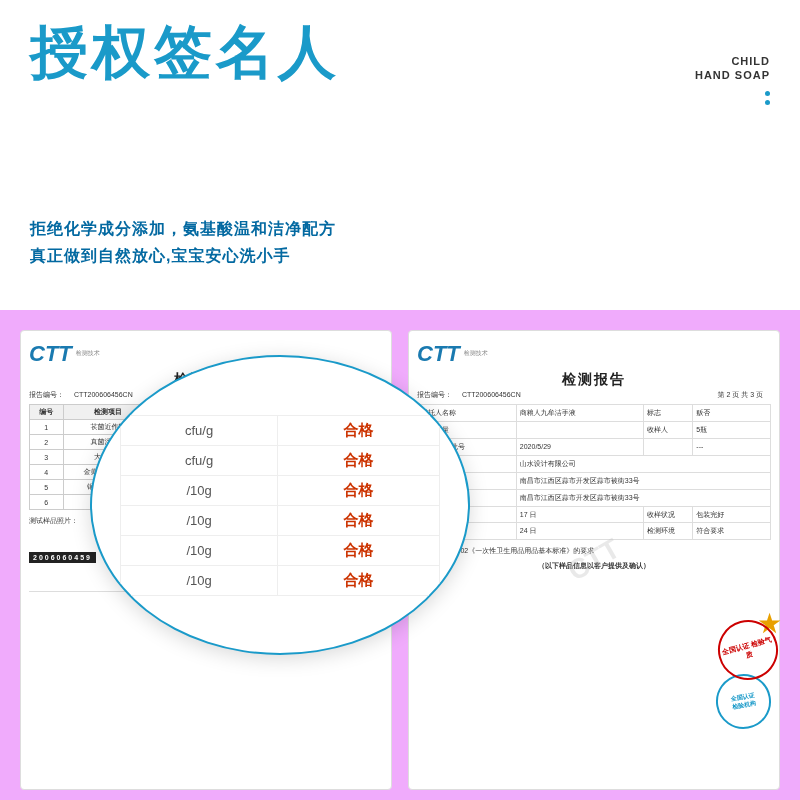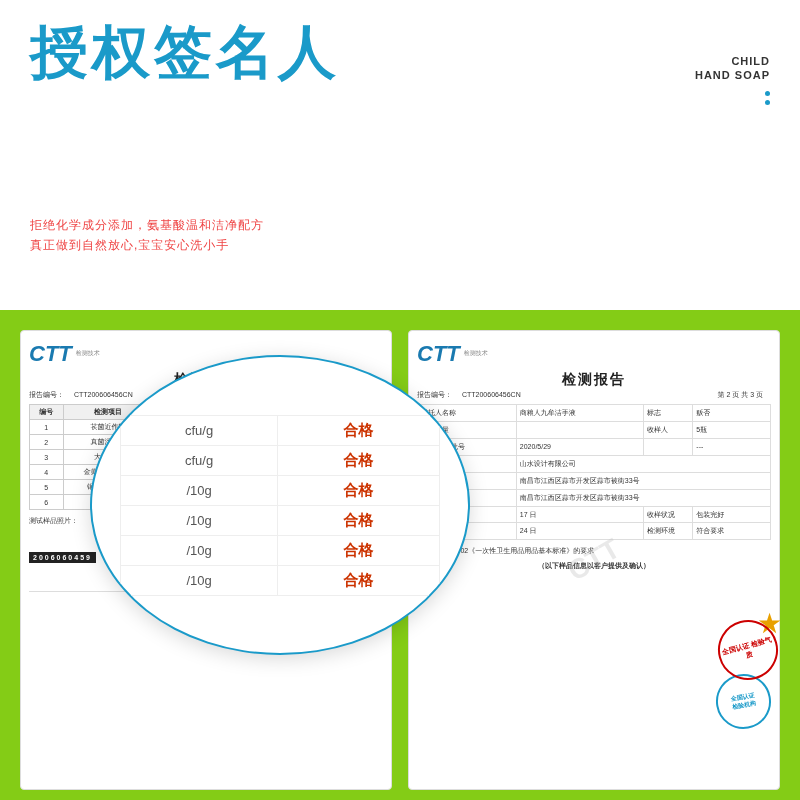--- a/index.html
+++ b/index.html
@@ -71,34 +71,35 @@
     }
 
     
     .desc-area {
       position: absolute;
       top: 215px;
       left: 30px;
       right: 60px;
     }
     .desc-text {
-      font-size: 12px;
-      color: #ef4444;
+      font-size: 16px;
+      color: #0369a1;
       line-height: 1.7;
       letter-spacing: 1px;
+      font-weight: bold;
     }
 
     
     .reports-area {
       position: absolute;
       top: 310px;
       left: 0;
       right: 0;
       bottom: 0;
-      background: #84cc16;
+      background: #f0abfc;
       padding: 20px 20px 10px 20px;
       display: flex;
       gap: 16px;
     }
 
     
     .report-card {
       flex: 1;
       background: #fff;
       border: 1px solid #ddd;

